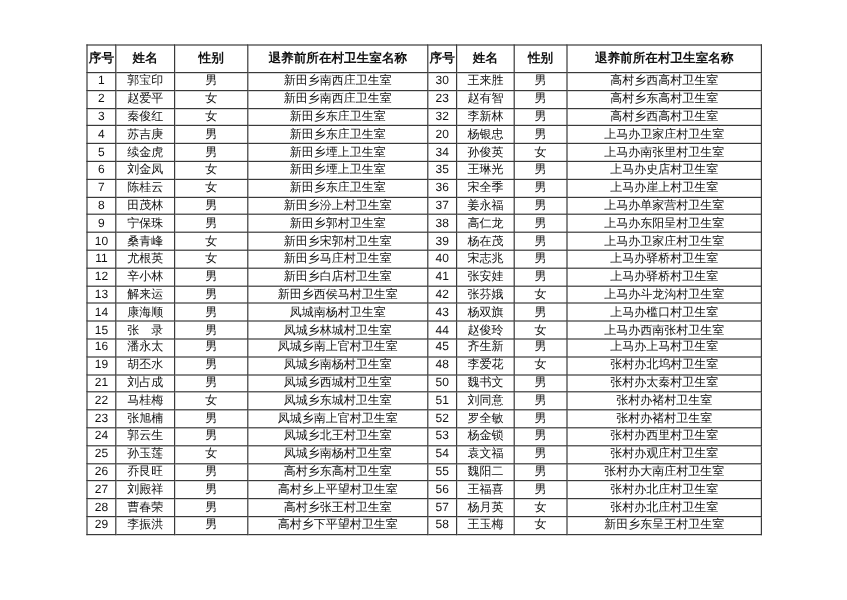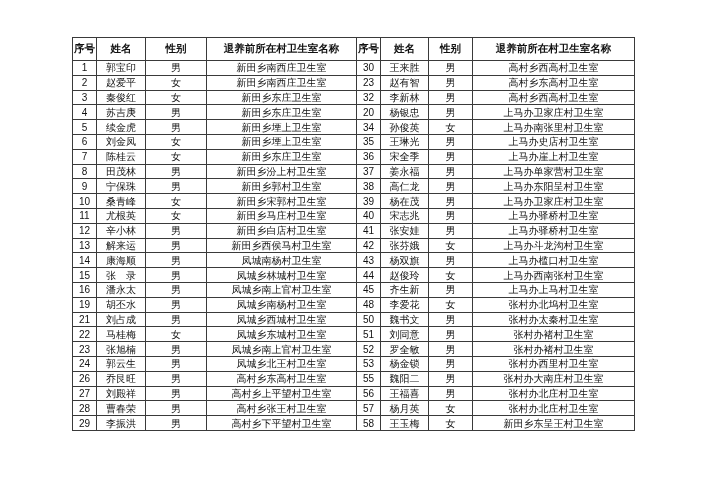--- a/index.html
+++ b/index.html
@@ -278,20 +278,30 @@
           <td class="num">24</td>
           <td>郭云生</td>
           <td>男</td>
           <td>凤城乡北王村卫生室</td>
           <td class="num">53</td>
           <td>杨金锁</td>
           <td>男</td>
           <td>张村办西里村卫生室</td>
         </tr>
         <tr>
+          <td class="num">25</td>
+          <td>孙玉莲</td>
+          <td>女</td>
+          <td>凤城乡南杨村卫生室</td>
+          <td class="num">54</td>
+          <td>袁文福</td>
+          <td>男</td>
+          <td>张村办观庄村卫生室</td>
+        </tr>
+        <tr>
           <td class="num">26</td>
           <td>乔艮旺</td>
           <td>男</td>
           <td>高村乡东高村卫生室</td>
           <td class="num">55</td>
           <td>魏阳二</td>
           <td>男</td>
           <td>张村办大南庄村卫生室</td>
         </tr>
         <tr>

